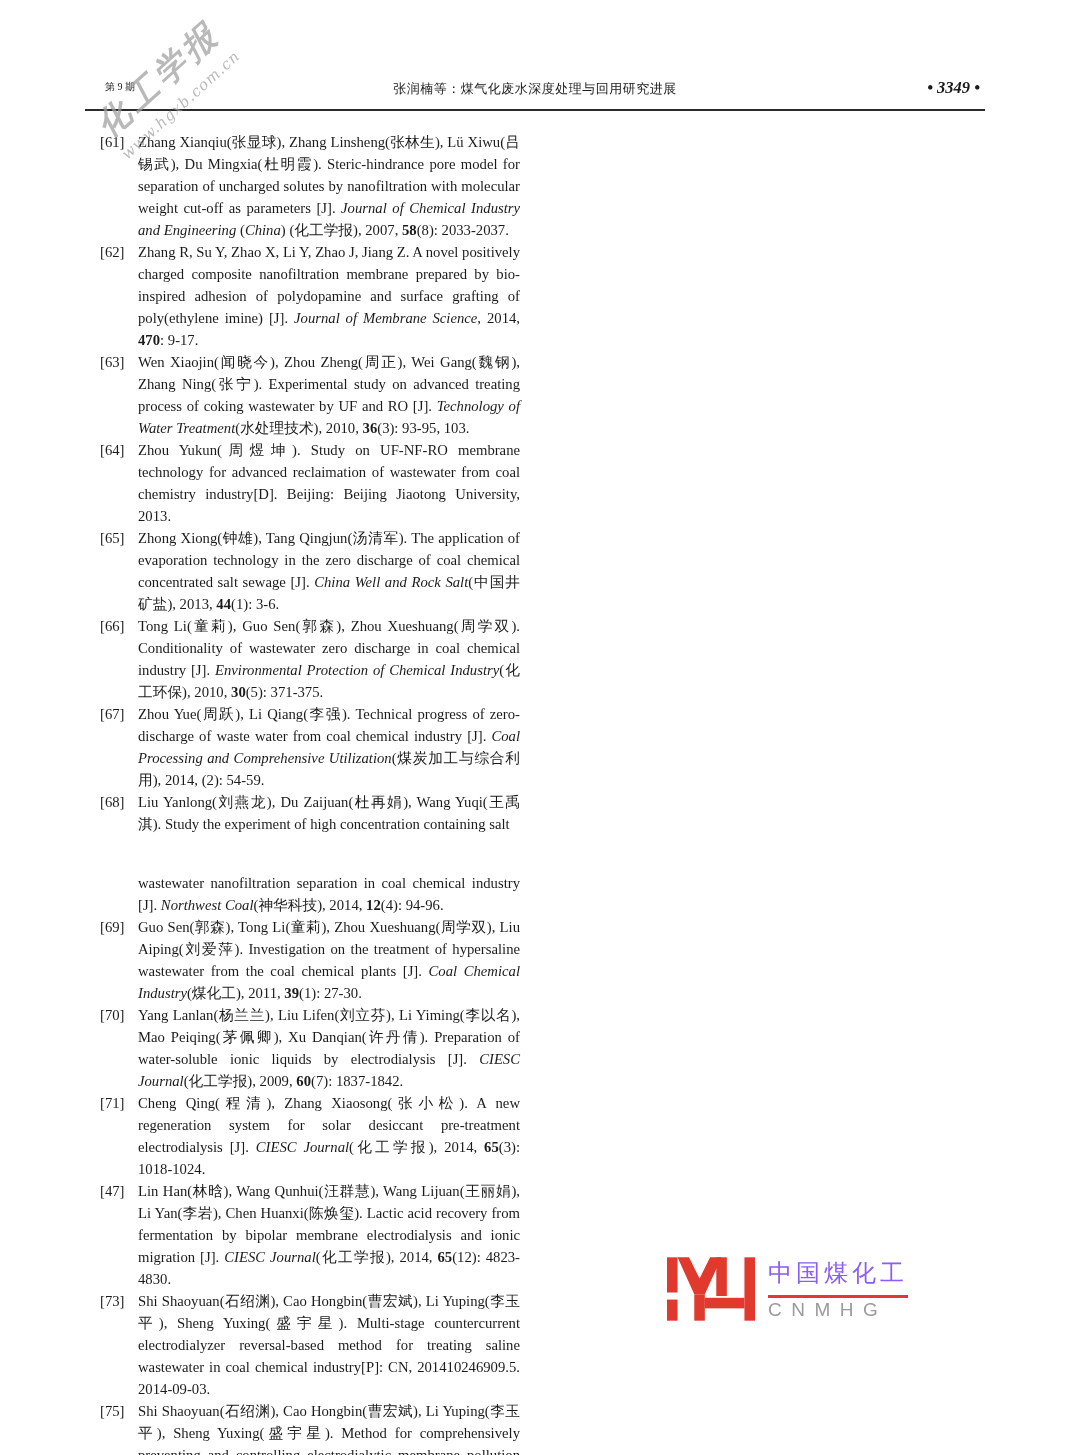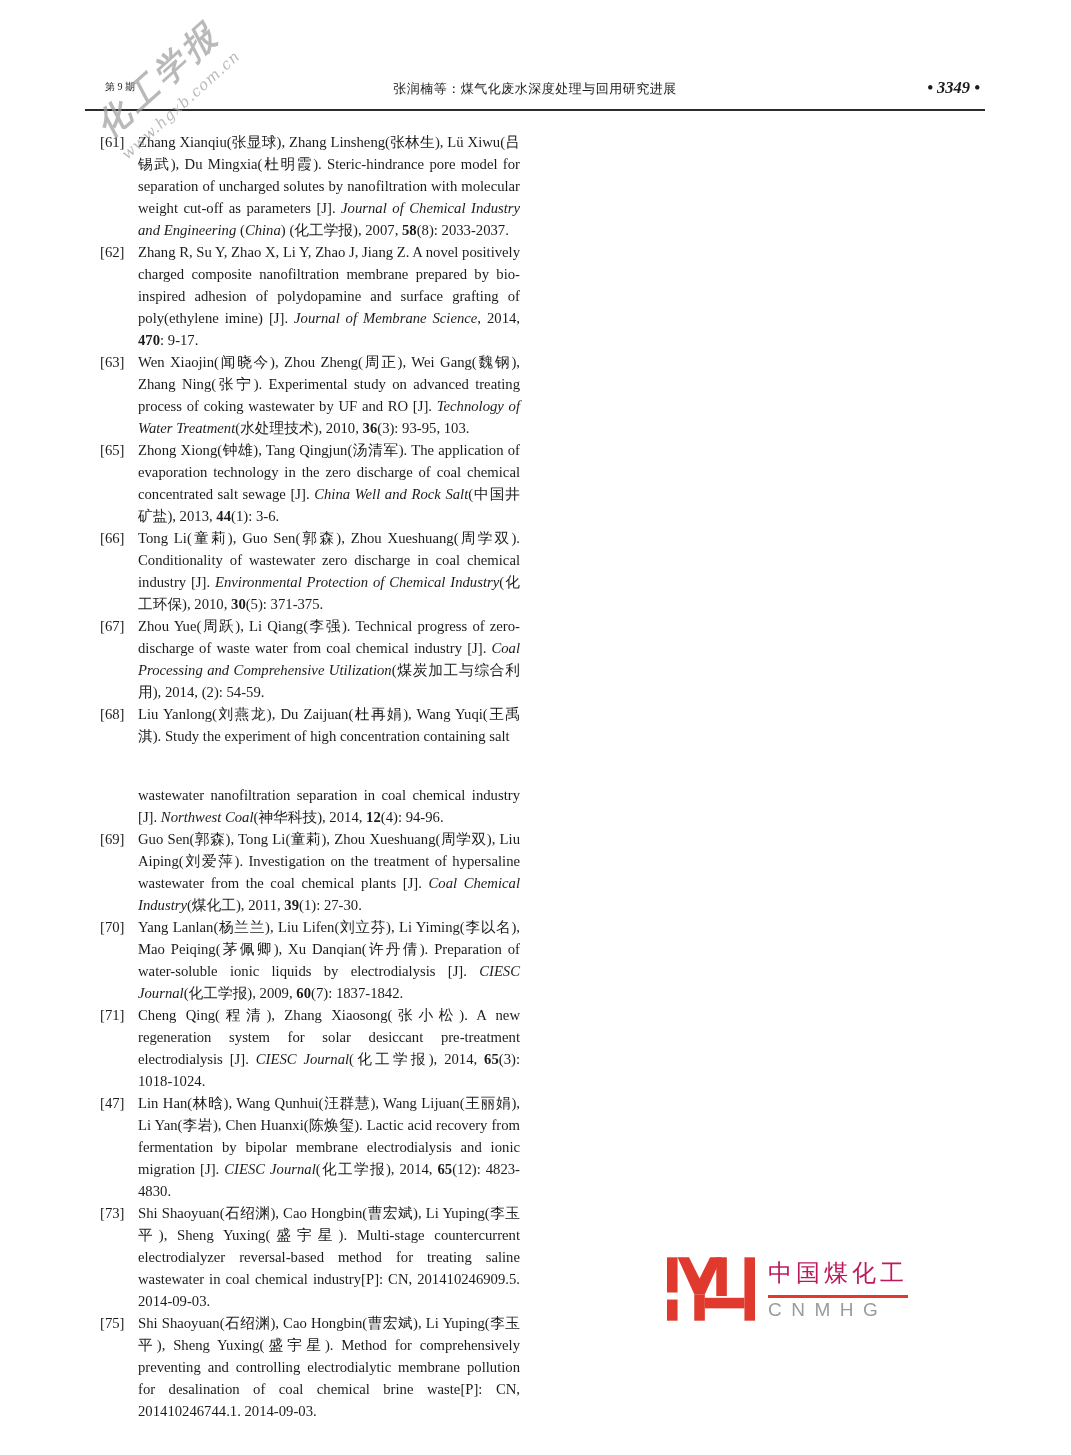--- a/index.html
+++ b/index.html
@@ -30,21 +30,21 @@
   .ref { position:relative; padding-left:38px; text-align:justify; font-size:14.7px; line-height:22px; }
   .ref-id { position:absolute; left:0; top:0; }
   .it { font-style:italic; }
   .bd { font-weight:bold; }
 
   
   .logo { position:absolute; left:667px; top:1257px; display:flex; align-items:flex-start; gap:13px; }
   .logo-mark { color:var(--brand-red,#e0392d); }
   .logo-mark svg { display:block; width:88px; height:64px; }
   .logo-text { display:flex; flex-direction:column; font-family:"Liberation Sans","DejaVu Sans",sans-serif; }
-  .logo-cn { font-size:24px; color:#be185d; letter-spacing:4px; padding-bottom:6px;
+  .logo-cn { font-size:24px; color:#8b5cf6; letter-spacing:4px; padding-bottom:6px;
              border-bottom:3px solid var(--brand-red,#e0392d); white-space:nowrap; }
   .logo-en { font-size:19px; color:var(--brand-gray,#9b9b9b); letter-spacing:9.5px; margin-top:1px; white-space:nowrap; }
 </style>
 </head>
 <body>
 
 <div class="watermark">
   <div class="wm1">化工学报</div>
   <div class="wm2">www.hgxb.com.cn</div>
 </div>
@@ -54,20 +54,21 @@
   <span class="title">张润楠等：煤气化废水深度处理与回用研究进展</span>
   <span class="pageno">• 3349 •</span>
 </div>
 <div class="rule"></div>
 
 <div class="columns">
   <section class="col">
       <div class="ref"><span class="ref-id">[61]</span><span><span>Zhang Xianqiu(张显球), Zhang Linsheng(张林生), Lü Xiwu(吕锡武), Du Mingxia(杜明霞). Steric-hindrance pore model for separation of uncharged solutes by nanofiltration with molecular weight cut-off as parameters [J]. </span><span class="it">Journal of Chemical Industry and Engineering</span><span> (</span><span class="it">China</span><span>) (化工学报), 2007, </span><span class="bd">58</span><span>(8): 2033-2037.</span></span></div>
       <div class="ref"><span class="ref-id">[62]</span><span><span>Zhang R, Su Y, Zhao X, Li Y, Zhao J, Jiang Z. A novel positively charged composite nanofiltration membrane prepared by bio-inspired adhesion of polydopamine and surface grafting of poly(ethylene imine) [J]. </span><span class="it">Journal of Membrane Science</span><span>, 2014, </span><span class="bd">470</span><span>: 9-17.</span></span></div>
       <div class="ref"><span class="ref-id">[63]</span><span><span>Wen Xiaojin(闻晓今), Zhou Zheng(周正), Wei Gang(魏钢), Zhang Ning(张宁). Experimental study on advanced treating process of coking wastewater by UF and RO [J]. </span><span class="it">Technology of Water Treatment</span><span>(水处理技术), 2010, </span><span class="bd">36</span><span>(3): 93-95, 103.</span></span></div>
+      <div class="ref"><span class="ref-id">[64]</span><span><span>Zhou Yukun(周煜坤). Study on UF-NF-RO membrane technology for advanced reclaimation of wastewater from coal chemistry industry[D]. Beijing: Beijing Jiaotong University, 2013.</span></span></div>
       <div class="ref"><span class="ref-id">[65]</span><span><span>Zhong Xiong(钟雄), Tang Qingjun(汤清军). The application of evaporation technology in the zero discharge of coal chemical concentrated salt sewage [J]. </span><span class="it">China Well and Rock Salt</span><span>(中国井矿盐), 2013, </span><span class="bd">44</span><span>(1): 3-6.</span></span></div>
       <div class="ref"><span class="ref-id">[66]</span><span><span>Tong Li(童莉), Guo Sen(郭森), Zhou Xueshuang(周学双). Conditionality of wastewater zero discharge in coal chemical industry [J]. </span><span class="it">Environmental Protection of Chemical Industry</span><span>(化工环保), 2010, </span><span class="bd">30</span><span>(5): 371-375.</span></span></div>
       <div class="ref"><span class="ref-id">[67]</span><span><span>Zhou Yue(周跃), Li Qiang(李强). Technical progress of zero-discharge of waste water from coal chemical industry [J]. </span><span class="it">Coal Processing and Comprehensive Utilization</span><span>(煤炭加工与综合利用), 2014, (2): 54-59.</span></span></div>
       <div class="ref"><span class="ref-id">[68]</span><span><span>Liu Yanlong(刘燕龙), Du Zaijuan(杜再娟), Wang Yuqi(王禹淇). Study the experiment of high concentration containing salt</span></span></div>
     </section>
   <section class="col">
       <div class="ref"><span class="ref-id"></span><span><span>wastewater nanofiltration separation in coal chemical industry [J]. </span><span class="it">Northwest Coal</span><span>(神华科技), 2014, </span><span class="bd">12</span><span>(4): 94-96.</span></span></div>
       <div class="ref"><span class="ref-id">[69]</span><span><span>Guo Sen(郭森), Tong Li(童莉), Zhou Xueshuang(周学双), Liu Aiping(刘爱萍). Investigation on the treatment of hypersaline wastewater from the coal chemical plants [J]. </span><span class="it">Coal Chemical Industry</span><span>(煤化工), 2011, </span><span class="bd">39</span><span>(1): 27-30.</span></span></div>
       <div class="ref"><span class="ref-id">[70]</span><span><span>Yang Lanlan(杨兰兰), Liu Lifen(刘立芬), Li Yiming(李以名), Mao Peiqing(茅佩卿), Xu Danqian(许丹倩). Preparation of water-soluble ionic liquids by electrodialysis [J]. </span><span class="it">CIESC Journal</span><span>(化工学报), 2009, </span><span class="bd">60</span><span>(7): 1837-1842.</span></span></div>
       <div class="ref"><span class="ref-id">[71]</span><span><span>Cheng Qing(程清), Zhang Xiaosong(张小松). A new regeneration system for solar desiccant pre-treatment electrodialysis [J]. </span><span class="it">CIESC Journal</span><span>(化工学报), 2014, </span><span class="bd">65</span><span>(3): 1018-1024.</span></span></div>

